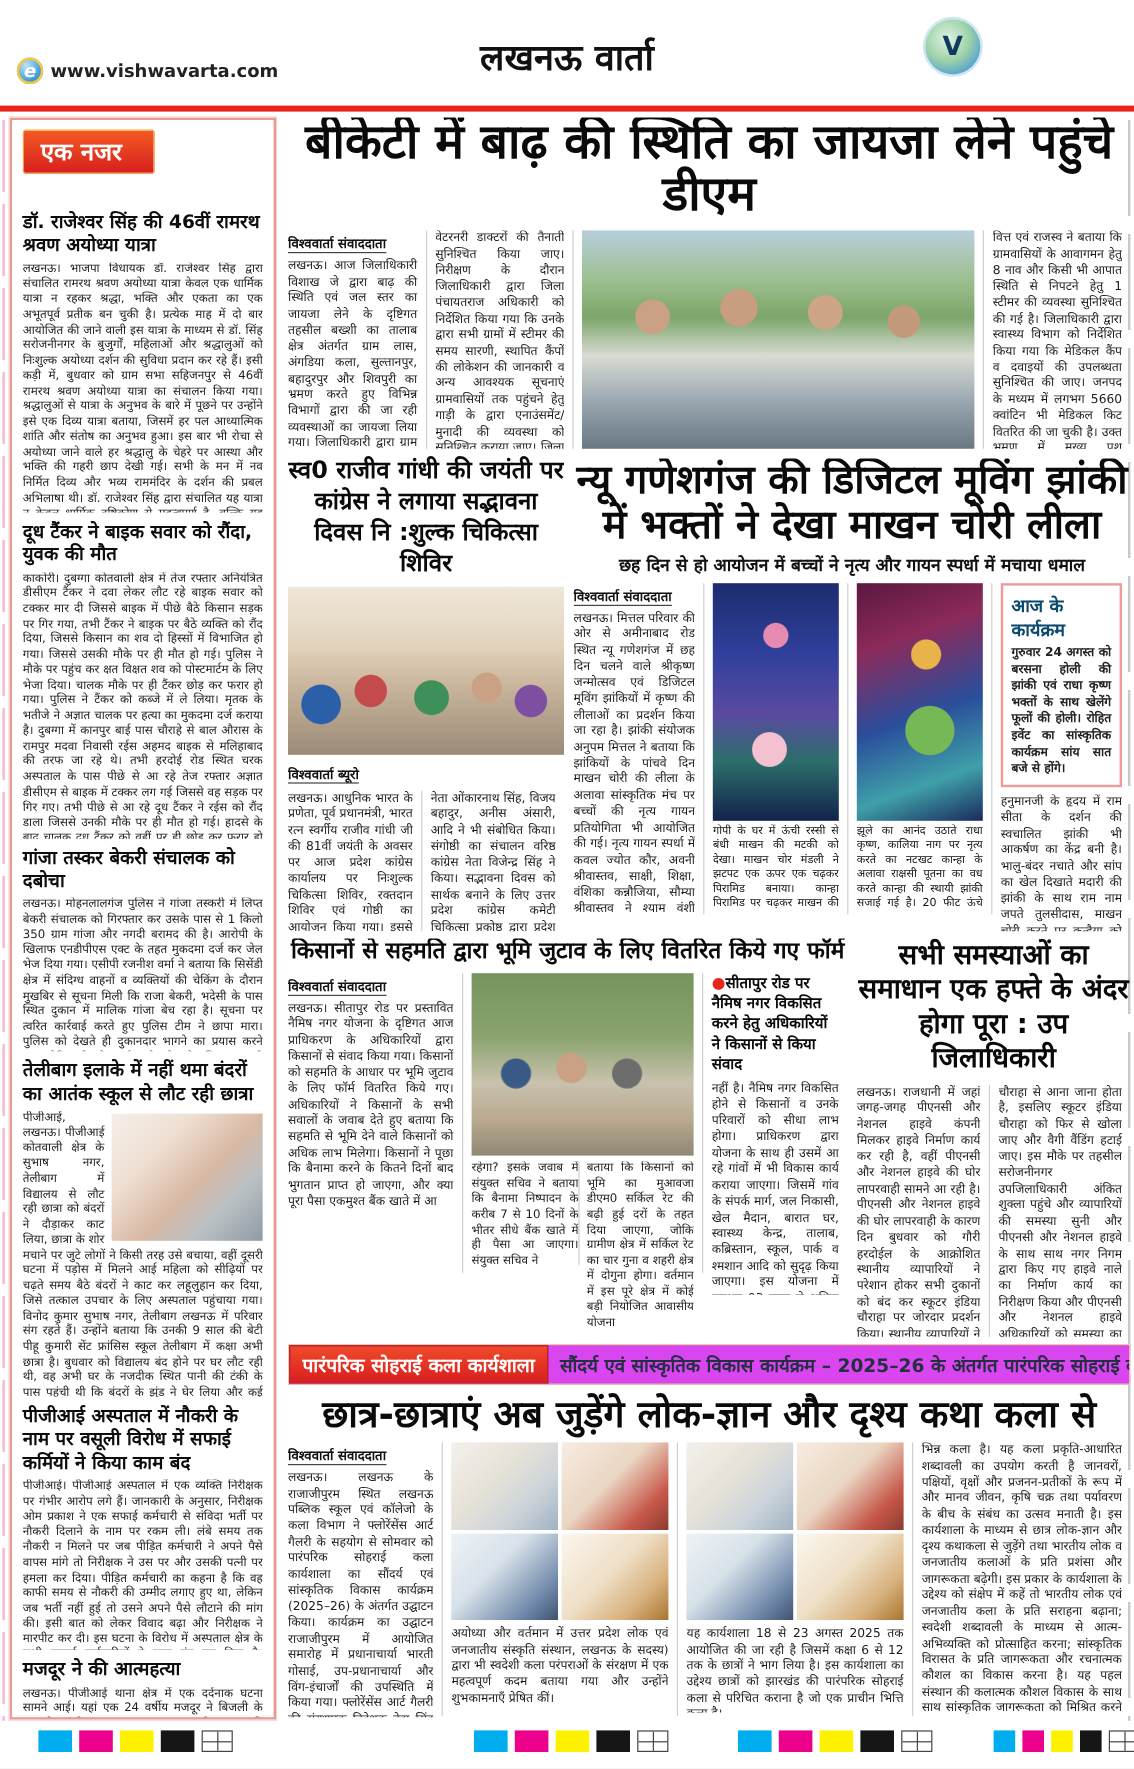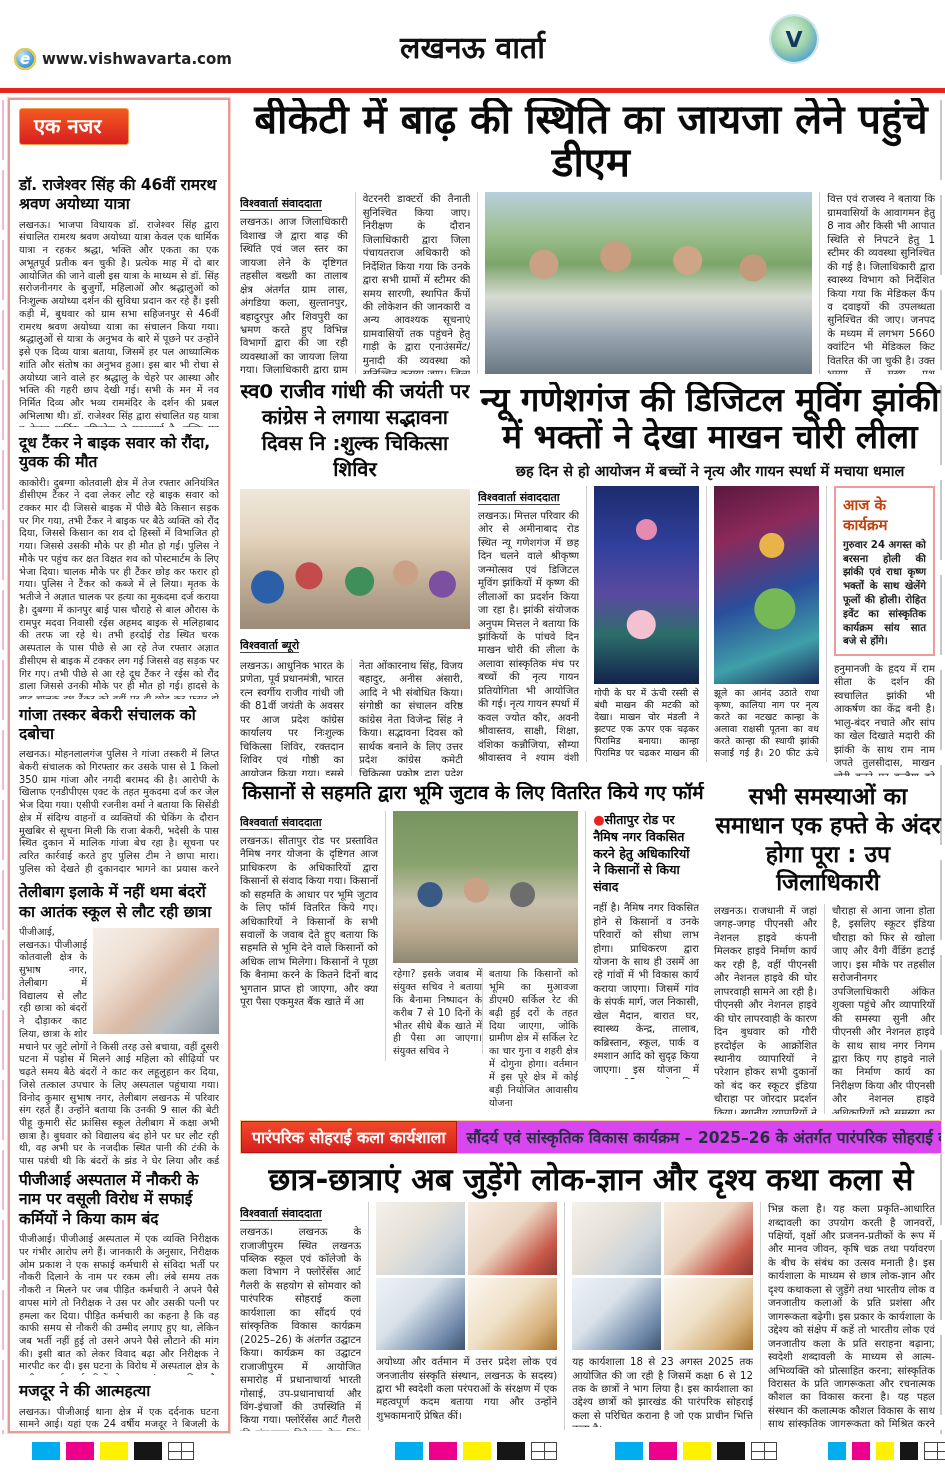--- a/index.html
+++ b/index.html
@@ -79,21 +79,21 @@
      background:
        radial-gradient(circle at 50% 22%,#e58ab0 0 10px,transparent 11px),
        radial-gradient(circle at 45% 70%,#f3c1cf 0 14px,transparent 15px),
        linear-gradient(180deg,#1d2c6e 0%,#30409c 30%,#5a4aa0 55%,#2c6e6a 75%,#13224d 100%);}
   .ph-jhanki2{width:100%;height:198px;
      background:
        radial-gradient(circle at 55% 30%,#e8b44a 0 12px,transparent 13px),
        radial-gradient(circle at 58% 62%,#76b856 0 20px,transparent 21px),
        linear-gradient(160deg,#5a1840 0%,#8c2a5a 25%,#2a4e9c 55%,#3fa0a8 80%,#1a2a5e 100%);}
   .events{border:2px solid #ef9b9b;padding:6px 7px;margin-bottom:6px;background:#fff;}
-  .events .et{font-size:15px;font-weight:800;color:#c2410c;margin-bottom:4px;}
+  .events .et{font-size:15px;font-weight:800;color:#0c4a6e;margin-bottom:4px;}
   .events .eb{font-size:10.2px;line-height:1.35;font-weight:bold;text-align:justify;color:#222;}
   
   .farmers{position:absolute;left:240px;top:782px;width:466px;height:332px;overflow:hidden;}
   .farmers h2{margin:0;font-size:19px;line-height:1.15;font-weight:800;text-align:center;color:#0a0a0a;}
   .farmers .cols{margin-top:7px;height:250px;}
   .farmers .cA{width:146px;}
   .farmers .mid{width:196px;}
   .ph-farm{width:100%;height:152px;
      background:
        radial-gradient(circle at 20% 55%,#3a5a86 0 12px,transparent 13px),

